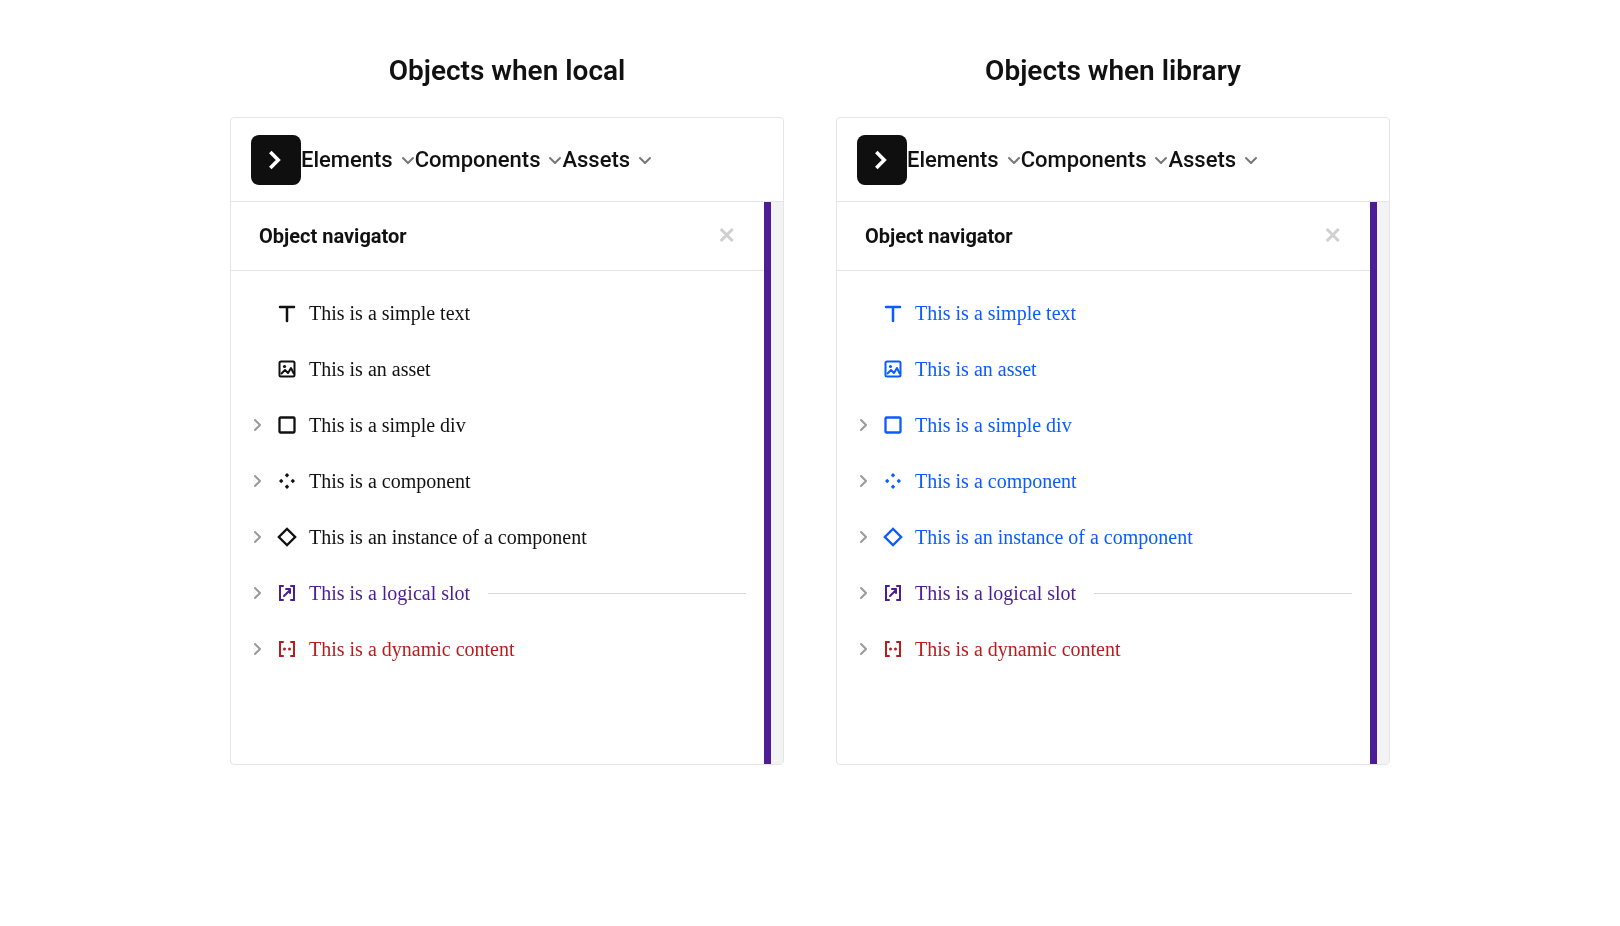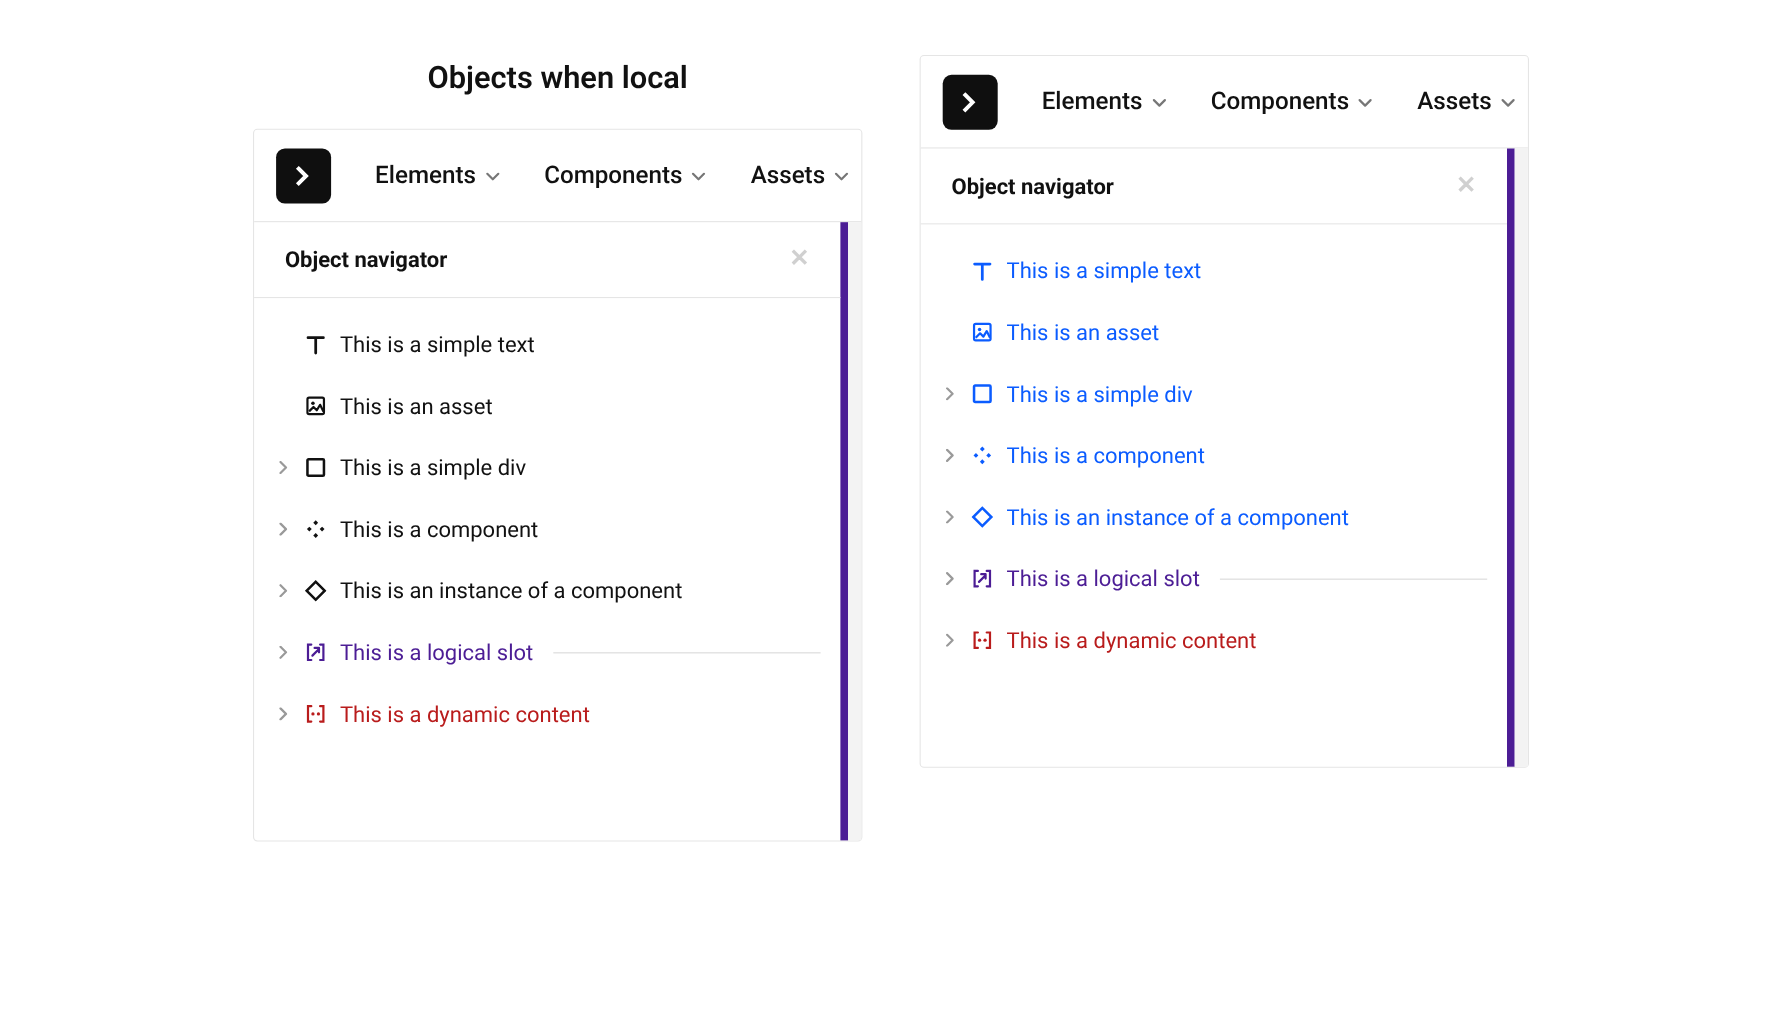--- a/index.html
+++ b/index.html
@@ -27,21 +27,20 @@
   }
   .panel {
     border: 1px solid #e5e5e5;
     border-radius: 4px;
     background: #fff;
   }
   .toolbar {
     display: flex;
     align-items: center;
     padding: 16px 20px;
-    gap: 40px;
     border-bottom: 1px solid #e5e5e5;
     height: 84px;
   }
   .logo {
     width: 50px;
     height: 50px;
     background: #0f0f0f;
     border-radius: 8px;
     display: flex;
     align-items: center;
@@ -113,21 +112,21 @@
     justify-content: center;
     color: #9a9a9a;
   }
   .icon-slot {
     width: 24px;
     display: flex;
     align-items: center;
     justify-content: center;
     flex-shrink: 0;
   }
-  .row .label { color: #111; }
+  .row .label { color: #111; font-family: Liberation Serif, serif; }
   .row.blue .label, .row.blue .icon-slot { color: #0b5cff; }
   .row.gray .label, .row.gray .icon-slot { color: #4c1d95; }
   .row.purple .label, .row.purple .icon-slot { color: #b91c1c; }
   .trail-line {
     flex: 1;
     height: 1px;
     background: #d9d9d9;
     margin-left: 8px;
   }
   svg { display: block; }
@@ -311,20 +310,21 @@
               </div>
             </div>
         </div>
         <div class="canvas"></div>
       </div>
 
     </div>
   </div>
 
   <div class="col">
+    <div class="col-title">Objects when library</div>
     <div class="panel">
 
       <div class="toolbar">
         <div class="logo">
           <svg width="20" height="20" viewBox="0 0 18 18">
               <use href="#ic-logo"></use>
             </svg>
         </div>
         <div class="tab">
           <span>Elements</span>

